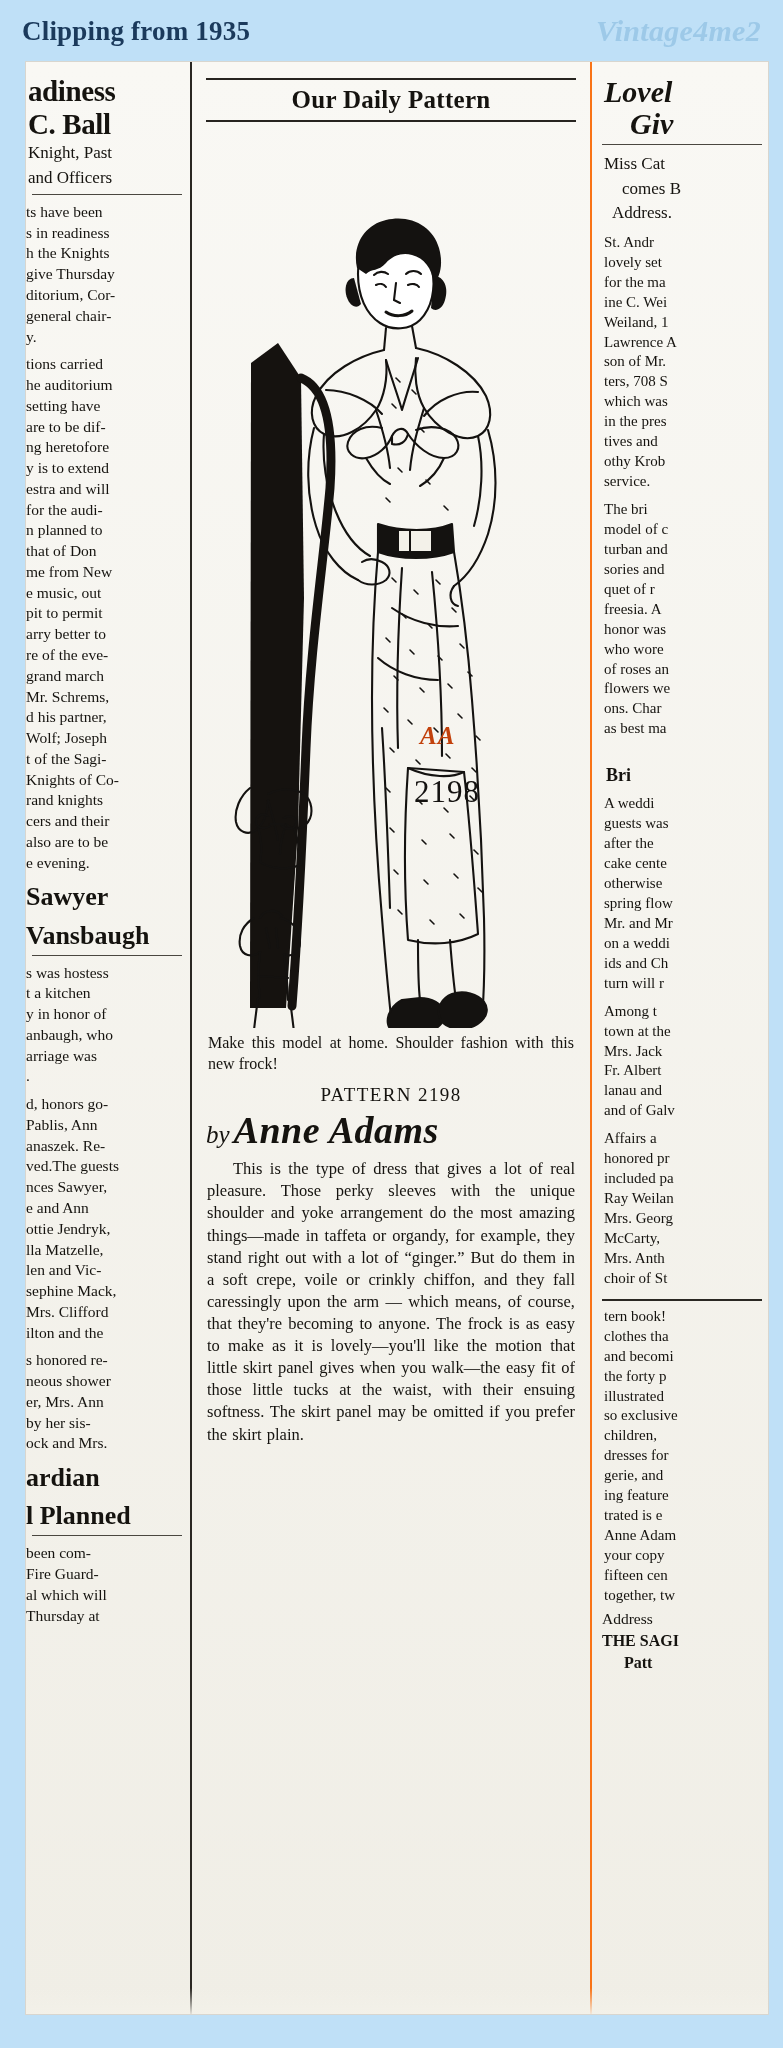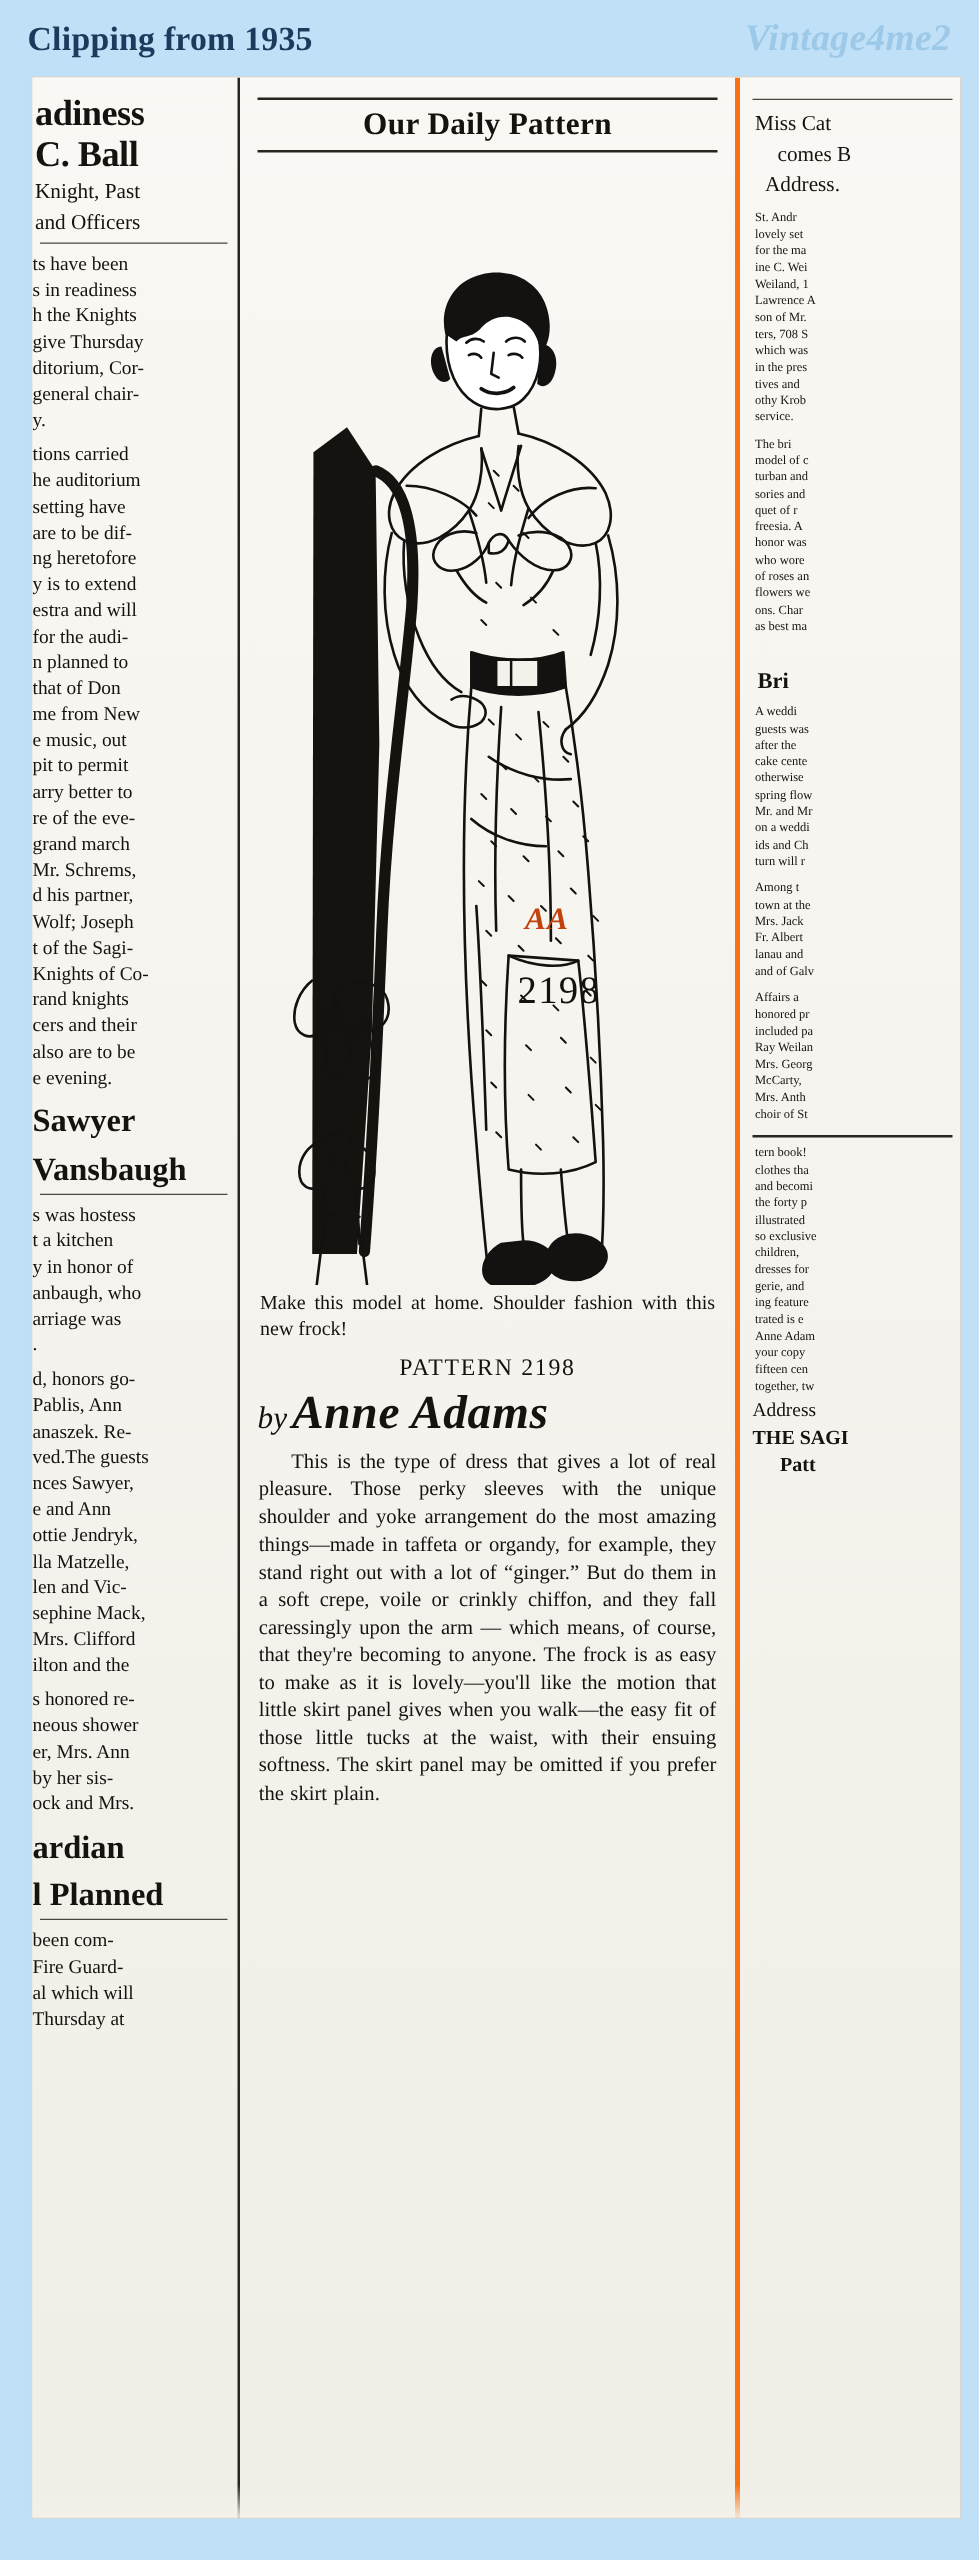--- a/index.html
+++ b/index.html
@@ -74,21 +74,21 @@
     left: 0;
     width: 164px;
     padding: 12px 8px 0 6px;
     border-radius: 27px;
   }
   .col-mid {
     left: 164px;
     width: 402px;
     padding: 10px 14px 0 14px;
     border-left: 2px solid #2a2722;
-    border-right: 4px solid #f97316;
+    border-right: 2px solid #f97316;
   }
   .col-right {
     left: 566px;
     width: 176px;
     padding: 12px 6px 0 10px;
   }
   .rule {
     border: 0;
     border-top: 2px solid #272420;
     margin: 6px 0;
@@ -197,21 +197,21 @@
     font-size: 30px;
     line-height: 1.05;
     margin: 2px 0 0 2px;
     white-space: nowrap;
   }
   .r-head .line2 {
     display: block;
     margin-left: 26px;
   }
   .r-para {
-    font-size: 10px;
+    font-size: 15px;
     line-height: 1.33;
     text-align: justify;
     margin: 8px 0 0 2px;
     white-space: pre-line;
   }
   .r-sub {
     font-family: "Liberation Serif", serif;
     font-weight: bold;
     font-size: 18px;
     margin: 26px 0 0 4px;
@@ -481,20 +481,24 @@
       <div class="m-caption">Make this model at home. Shoulder fashion with this new frock!</div>
       <div class="m-pattern">PATTERN 2198</div>
       <div class="m-by">
         <span class="by">by</span>
         <span class="sig">Anne Adams</span>
       </div>
       <div class="m-body">This is the type of dress that gives a lot of real pleasure. Those perky sleeves with the unique shoulder and yoke arrangement do the most amazing things—made in taffeta or organdy, for example, they stand right out with a lot of “ginger.” But do them in a soft crepe, voile or crinkly chiffon, and they fall caressingly upon the arm — which means, of course, that they're becoming to anyone. The frock is as easy to make as it is lovely—you'll like the motion that little skirt panel gives when you walk—the easy fit of those little tucks at the waist, with their ensuing softness. The skirt panel may be omitted if you prefer the skirt plain.</div>
     </div>
 
     <div class="col col-right">
+      <div class="r-head">
+        <span>Lovel</span>
+        <span class="line2">Giv</span>
+      </div>
       <hr class="rule-thin">
       <div class="r-para" style="font-size:17px;">Miss Cat</div>
       <div class="r-para" style="margin-top:2px; margin-left:20px; font-size:17px;">comes B</div>
       <div class="r-para" style="margin-top:2px; margin-left:10px; font-size:17px;">Address.</div>
       <div class="r-para">St. Andr
 lovely set
 for the ma
 ine C. Wei
 Weiland, 1
 Lawrence A

